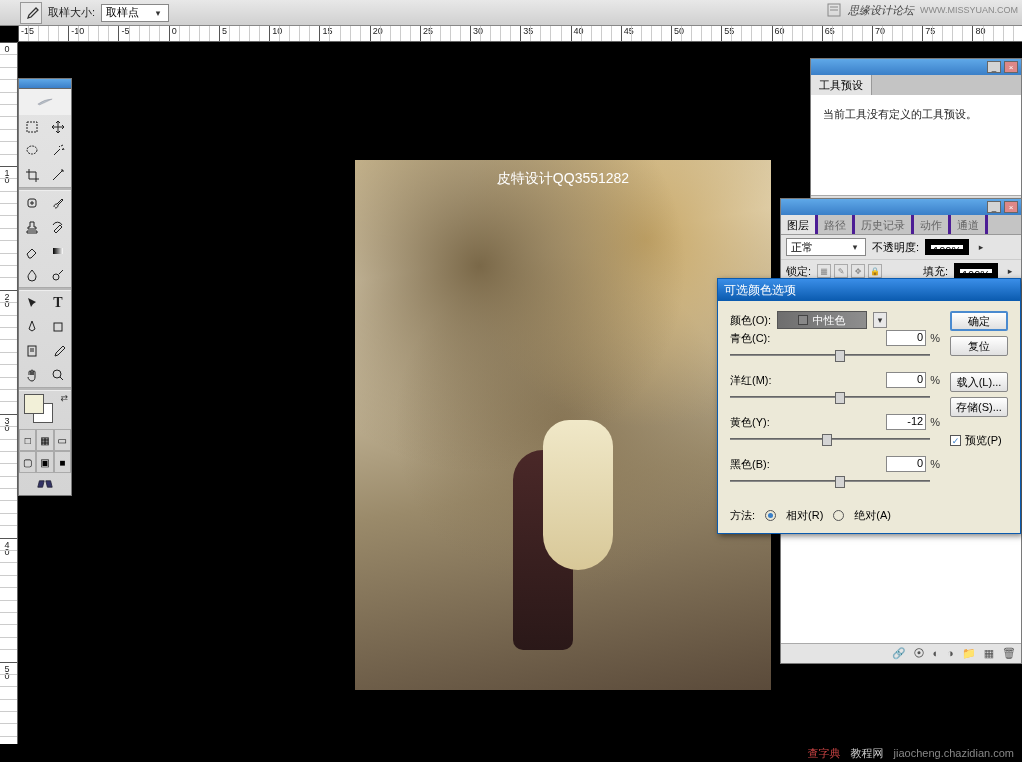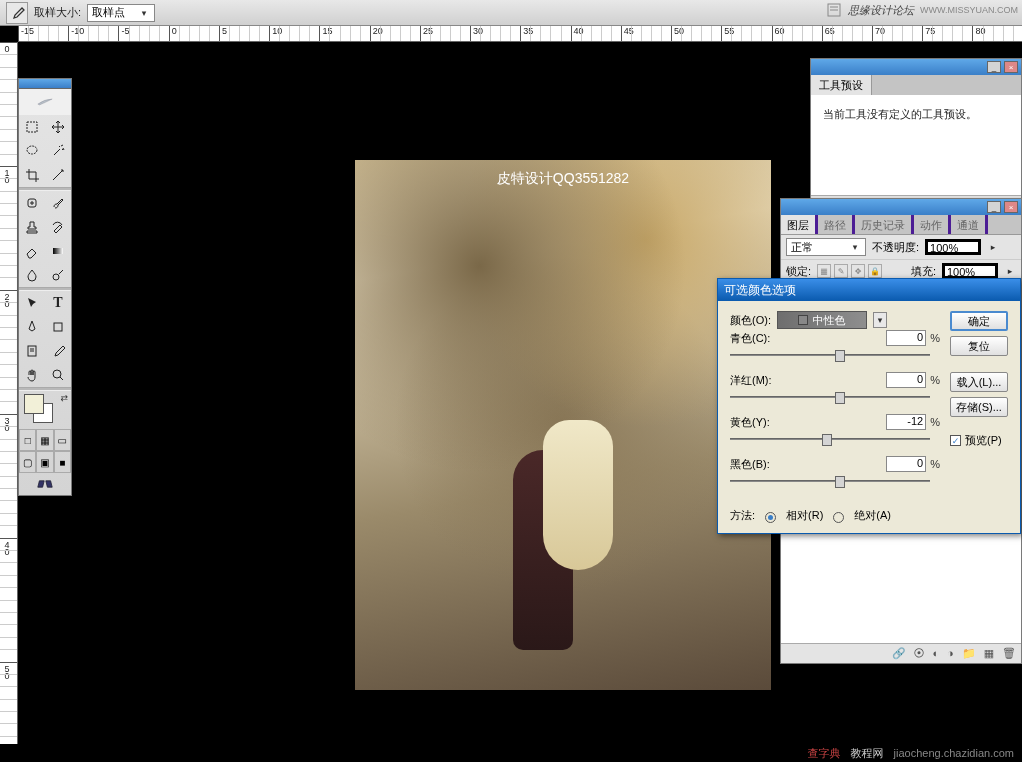--- a/index.html
+++ b/index.html
@@ -1,17 +1,17 @@
 <!DOCTYPE html>
 <html><head>
 <meta charset="utf-8">
 <style>
 *{margin:0;padding:0;box-sizing:border-box;font-family:"Microsoft YaHei",SimSun,Arial,sans-serif;font-size:11px;user-select:none}
 body{width:1022px;height:762px;background:#000;position:relative;overflow:hidden}
-.options-bar{position:absolute;top:0;left:0;right:0;height:26px;background:linear-gradient(#e8e8e8,#d0d0d0);border-bottom:1px solid #888;display:flex;align-items:center;padding:0 6px;gap:6px}
+.options-bar{position:absolute;top:0;left:0;right:0;height:26px;background:linear-gradient(#e8e8e8,#d0d0d0);border-bottom:1px solid #888;display:flex;align-items:center;padding:0 20px;gap:6px}
 .eyedropper-ico{width:22px;height:22px;background:#e8e8e8;border:1px solid #999;display:flex;align-items:center;justify-content:center}
 .opt-label{color:#222}
 .opt-select{height:18px;width:68px;background:#fff;border:1px solid #888;display:flex;align-items:center;padding:0 4px;justify-content:space-between}
 .arrow-dn{width:12px;height:12px;display:flex;align-items:center;justify-content:center;color:#333;font-size:9px}
 .top-right{position:absolute;right:4px;top:2px;display:flex;align-items:center;gap:6px;color:#444}
 .ruler-h{position:absolute;top:26px;left:18px;right:0;height:16px;background:#fff;border-bottom:1px solid #666;display:flex;overflow:hidden}
 .ruler-h .tick{position:relative;width:12.4px;height:100%;border-left:1px solid #ccc}
 .ruler-h .major{border-left:1px solid #555}
 .ruler-h .lbl{position:absolute;left:2px;top:0;font-size:9px;color:#222}
 .ruler-v{position:absolute;top:42px;left:0;bottom:18px;width:18px;background:#fff;border-right:1px solid #666;overflow:hidden}
@@ -44,40 +44,40 @@
 .ptab{padding:3px 8px;background:#e4e4e4;border-right:1px solid #999;font-size:11px}
 .preset-body{height:100px;background:#fff;padding:12px;font-size:11px;color:#222}
 .preset-foot{display:flex;align-items:center;padding:3px 5px;border-top:1px solid #aaa;gap:4px}
 .preset-icons{margin-left:auto;display:flex;gap:6px;color:#555}
 .panel-layers{position:absolute;top:198px;right:0;width:242px;background:#e4e4e4;border:1px solid #7a7a7a;box-shadow:0 2px 4px rgba(0,0,0,.4)}
 .layer-tabs{display:flex;background:#c4c4c4;height:20px;border-bottom:1px solid #999}
 .ltab{padding:3px 6px;font-size:11px;border-right:3px solid #4c1d95;color:#666}
 .ltab.active{background:#e4e4e4;color:#000}
 .layer-row{display:flex;align-items:center;padding:3px 5px;gap:6px;border-bottom:1px solid #ccc}
 .layer-sel{width:80px;height:18px;background:#fff;border:1px solid #888;display:flex;align-items:center;justify-content:space-between;padding:0 4px}
-.layer-input{width:56px;height:16px;background:#fff;border:3px solid #000000;text-align:left;padding:0 2px}
+.layer-input{width:44px;height:16px;background:#fff;border:6px solid #000000;text-align:right;padding:0 2px}
 .layer-body{height:360px;background:#fff;border-top:1px solid #aaa}
 .layer-foot{display:flex;justify-content:flex-end;padding:3px 5px;gap:8px;border-top:1px solid #aaa;color:#555}
 .dialog{position:absolute;top:278px;left:717px;width:304px;background:#ece9d8;border:1px solid #0a5aae;box-shadow:2px 2px 6px rgba(0,0,0,.5)}
 .dlg-title{height:22px;background:linear-gradient(#3a8ee8,#0a5aae);color:#fff;display:flex;align-items:center;padding:0 6px;font-size:12px}
 .dlg-body{padding:10px 12px;display:flex;gap:10px}
 .dlg-left{flex:1}
 .dlg-right{width:58px;display:flex;flex-direction:column;gap:5px}
 .dlg-btn{height:20px;background:linear-gradient(#fff,#e0e0e0);border:1px solid #888;border-radius:2px;font-size:11px;display:flex;align-items:center;justify-content:center;cursor:pointer}
 .dlg-btn.primary{border:2px solid #4a8acf}
 .color-row{display:flex;align-items:center;gap:6px;margin-bottom:1px}
 .color-sel{width:90px;height:18px;background:linear-gradient(90deg,#6e6e6e,#8e8e8e);color:#fff;border:1px solid #555;display:flex;align-items:center;justify-content:center;gap:4px}
 .slider-row{margin-bottom:2px}
 .slider-lbl{display:flex;justify-content:space-between;align-items:center;margin-bottom:2px}
 .slider-lbl .u{color:#333;font-family:Arial}
 .slider-val{width:40px;height:16px;background:#fff;border:1px solid #888;text-align:right;padding:0 2px}
 .slider-track{height:16px;position:relative;margin-bottom:8px}
 .slider-track .line{position:absolute;top:6px;left:0;right:10px;height:2px;background:#888;border-top:1px solid #666}
 .slider-track .thumb{position:absolute;top:2px;width:10px;height:12px;background:#d4d4d4;border:1px solid #666}
-.method-row{display:flex;align-items:flex-end;gap:10px;margin-top:18px}
+.method-row{display:flex;align-items:center;gap:10px;margin-top:18px}
 .radio{width:11px;height:11px;border:1px solid #555;border-radius:50%;display:inline-flex;align-items:center;justify-content:center}
 .radio.on::after{content:"";width:5px;height:5px;background:#3a7fc8;border-radius:50%}
 .chk{width:11px;height:11px;border:1px solid #555;display:inline-flex;align-items:center;justify-content:center;background:#fff}
 .chk.on::after{content:"✓";font-size:9px;color:#3a7fc8}
 .footer{position:absolute;bottom:0;left:0;right:0;height:18px;background:#000;display:flex;align-items:center;justify-content:flex-end;padding:0 8px;color:#888;font-size:10px;gap:10px}
 .footer .brand{color:#c44}
 .lock-icons{display:flex;gap:3px;color:#888}
 .lock-icons span{width:14px;height:14px;border:1px solid #aaa;display:flex;align-items:center;justify-content:center;font-size:8px}
 svg{width:16px;height:16px}
 </style>

